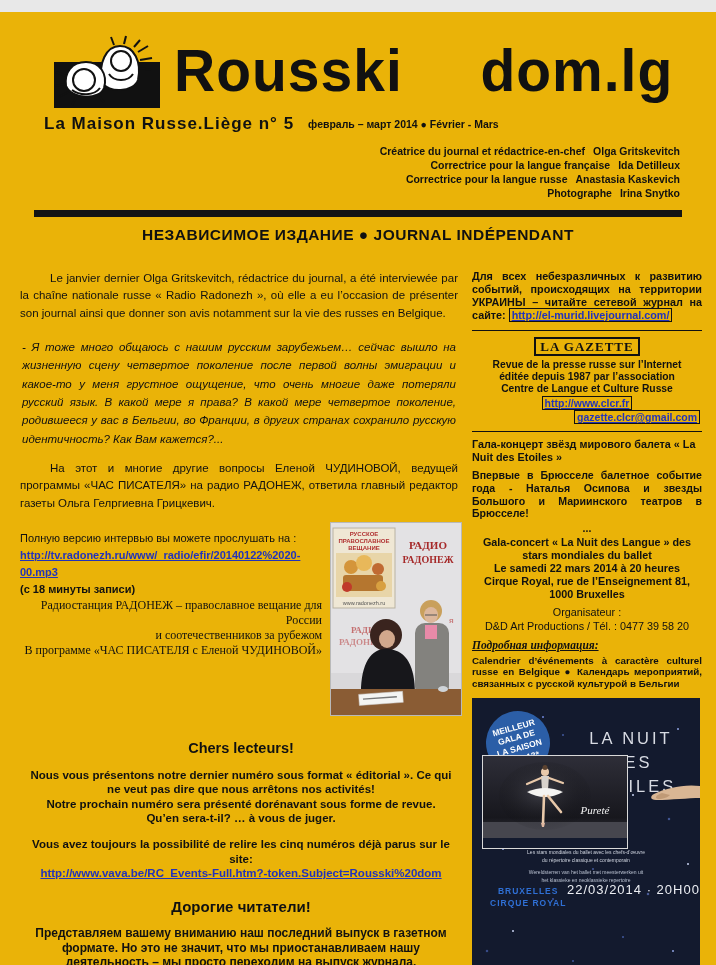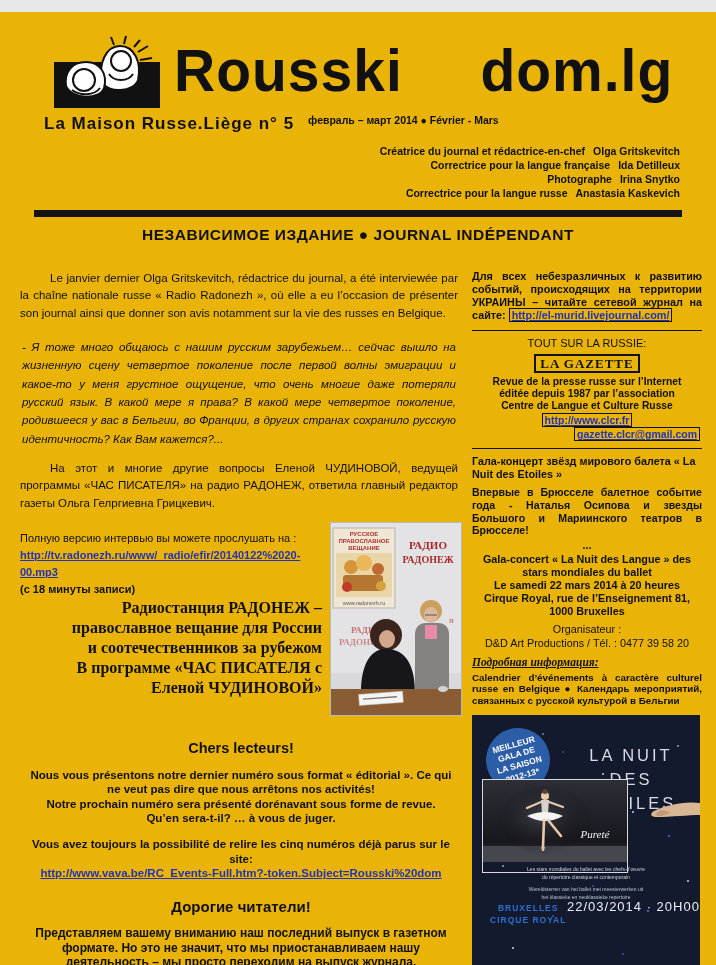--- a/index.html
+++ b/index.html
@@ -5,21 +5,21 @@
   html,body{margin:0;padding:0;background:#e8e8e8;}
   .page{position:relative;width:716px;height:965px;background:#eab308;margin:12px auto;
         font-family:"Liberation Sans",sans-serif;color:#111;overflow:hidden;}
   .pre{white-space:pre-line;}
 
   
   .masthead{display:flex;align-items:flex-start;padding:22px 36px 0 54px;}
   .logo{width:106px;height:74px;flex:0 0 auto;}
   .mast-title{margin:0 0 0 14px;font-size:57px;line-height:72px;font-weight:bold;
               letter-spacing:1px;word-spacing:22px;white-space:pre;transform:scaleY(1.05);}
-  .issue-line{padding:6px 51px 0 44px;display:flex;align-items:flex-start;gap:14px;}
+  .issue-line{padding:6px 51px 0 44px;display:flex;align-items:center;gap:14px;}
   .issue-title{font-size:17px;font-weight:bold;letter-spacing:1px;}
   .issue-date{font-size:10.5px;font-weight:bold;}
   .credits{padding:10px 36px 0 0;text-align:right;font-size:10.5px;line-height:14px;}
   .credit-role{font-weight:bold;}
   .credit-name{font-weight:bold;margin-left:8px;}
   .black-bar{height:7px;background:#141414;margin:10px 34px 0 34px;}
   .banner{margin-top:9px;text-align:center;font-size:15.5px;font-weight:bold;letter-spacing:.5px;}
 
   
   .columns{display:flex;padding:0 14px 0 20px;}
@@ -30,21 +30,21 @@
   .intro{margin:26px 4px 0 0;font-size:11.5px;line-height:1.5;text-align:justify;text-indent:30px;}
   .quote{margin:16px 6px 0 2px;font-size:11.5px;line-height:1.6;font-style:italic;text-align:justify;}
   .answer{margin:12px 4px 0 0;font-size:11.5px;line-height:1.5;text-align:justify;text-indent:30px;}
   .listen-row{display:flex;margin-top:10px;}
   .listen{width:302px;flex:0 0 auto;font-size:11px;line-height:1.55;}
   .listen p{margin:0;}
   .listen .lead{margin-top:8px;}
   a.plain-link{color:#2233bb;text-decoration:underline;font-weight:bold;cursor:pointer;}
   .listen-note{font-weight:bold;}
   .radio-caption{margin-top:42px;text-align:right;font-family:"Liberation Serif",serif;
-                 font-weight:bold;font-size:16px;line-height:1.25;}
+                 font-weight:normal;font-size:12px;line-height:1.25;}
   .photo-frame{width:130px;height:192px;margin-left:8px;border:1px solid #b9b9b9;flex:0 0 auto;
                box-shadow:0 0 0 1px #eee inset;}
   .center-sec{text-align:center;}
   .h-fr{margin:24px 0 0 0;font-size:14.5px;font-weight:bold;}
   .fr-body{margin:12px 10px 0 10px;font-size:11.5px;font-weight:bold;line-height:1.25;}
   .fr-site{margin:12px 6px 0 6px;font-size:11.5px;font-weight:bold;line-height:1.25;}
   .h-ru{margin:18px 0 0 0;font-size:15px;font-weight:bold;}
   .ru-body{margin:11px 2px 0 2px;font-size:12px;font-weight:bold;line-height:1.2;}
 
   
@@ -77,21 +77,21 @@
     box-shadow:18px 40px 0 #c8d2f0, 70px 18px 0 #6f86d8, 130px 58px 0 #c8d2f0, 205px 30px 0 #8fa2e0,
       160px 96px 0 #c8d2f0, 196px 120px 1px #5f7ad0, 30px 150px 0 #8fa2e0, 120px 170px 0 #42599c,
       80px 200px 0 #3d54a0, 175px 195px 1px #6f86d8, 40px 232px 0 #c8d2f0, 150px 238px 0 #42599c,
       14px 252px 1px #4f6ac0, 200px 252px 0 #8fa2e0, 100px 262px 0 #42599c, 60px 120px 0 #42599c,
       215px 165px 0 #c8d2f0, 90px 36px 0 #42599c;}
   .badge{position:absolute;left:14px;top:13px;width:64px;height:64px;border-radius:50%;
          background:#2b5ea7;color:#fff;display:flex;align-items:center;justify-content:center;
          text-align:center;font-weight:bold;font-size:8.5px;line-height:1.25;transform:rotate(-16deg);}
   .poster-title{position:absolute;left:96px;top:29px;width:126px;text-align:center;color:#d8dbe3;
                 font-size:16.5px;letter-spacing:3px;line-height:1.45;font-weight:500;}
-  .poster-photo{position:absolute;left:10px;top:64px;width:146px;height:94px;border:1px solid #d9d9d9;
+  .poster-photo{position:absolute;left:10px;top:57px;width:146px;height:94px;border:1px solid #d9d9d9;
                 box-sizing:border-box;}
   .pointe{position:absolute;right:0;top:84px;width:52px;height:22px;}
   .poster-lines{position:absolute;left:0;top:150px;width:100%;text-align:center;color:#cfd4df;
                 font-size:5px;line-height:1.6;}
   .poster-lines .nl{margin-top:4px;color:#b9c0d0;}
   .poster-venue{position:absolute;left:18px;top:187px;color:#2f6fd4;font-weight:bold;font-size:8.5px;
                 letter-spacing:1px;text-align:center;line-height:1.45;}
   .poster-datetime{position:absolute;left:95px;top:184px;color:#eceef3;font-size:13px;letter-spacing:1px;}
 </style>
 </head>
@@ -135,22 +135,22 @@
   </div>
 
   <div class="issue-line">
     <span class="issue-title">La Maison Russe.Liège n° 5</span>
     <span class="issue-date">февраль – март  2014  ● Février - Mars</span>
   </div>
 
   <div class="credits">
     <div><span class="credit-role">Créatrice du journal et rédactrice-en-chef</span><span class="credit-name">Olga Gritskevitch</span></div>
     <div><span class="credit-role">Correctrice pour la langue française</span><span class="credit-name">Ida Detilleux</span></div>
+    <div><span class="credit-role">Correctrice pour la langue russe</span><span class="credit-name">Anastasia Kaskevich</span></div>
     <div><span class="credit-role">Photographe</span><span class="credit-name">Irina Snytko</span></div>
-    <div><span class="credit-role">Correctrice pour la langue russe</span><span class="credit-name">Anastasia Kaskevich</span></div>
   </div>
 
   <div class="black-bar"></div>
   <div class="banner">НЕЗАВИСИМОЕ ИЗДАНИЕ   ●   JOURNAL INDÉPENDANT</div>
 
   <div class="columns">
 
     <section class="col-left">
       <p class="intro">Le janvier dernier Olga Gritskevitch, rédactrice du journal, a été interviewée par la chaîne nationale russe « Radio Radonezh », où elle a eu l’occasion de présenter son journal ainsi que donner son avis notamment sur la vie des russes en Belgique.</p>
       <p class="quote">- Я тоже много общаюсь с нашим русским зарубежьем… сейчас вышло на жизненную сцену четвертое поколение после первой волны эмиграции и какое-то у меня грустное ощущение, что очень многие даже потеряли русский язык. В какой мере я права? В какой мере четвертое поколение, родившееся у вас в Бельгии, во Франции, в других странах сохранило русскую идентичность? Как Вам кажется?...</p>
@@ -235,21 +235,20 @@
 
     <aside class="col-right">
 
       <p class="ukraine">
         <span>Для всех небезразличных к развитию событий, происходящих на территории УКРАИНЫ – читайте сетевой журнал на сайте:</span>
         <a class="box-link">http://el-murid.livejournal.com/</a>
       </p>
 
       <hr class="rule">
 
-      <div class="tout">TOUT SUR LA RUSSIE:</div>
       <div class="gazette-wrap">
         <span class="gazette-title">LA GAZETTE</span>
       </div>
       <p class="gazette-desc pre">Revue de la presse russe sur l’Internet
 éditée depuis 1987  par l’association
 Centre de Langue et Culture Russe</p>
       <div class="gazette-link-line">
         <a class="box-link">http://www.clcr.fr</a>
       </div>
       <div class="gazette-email-line">

